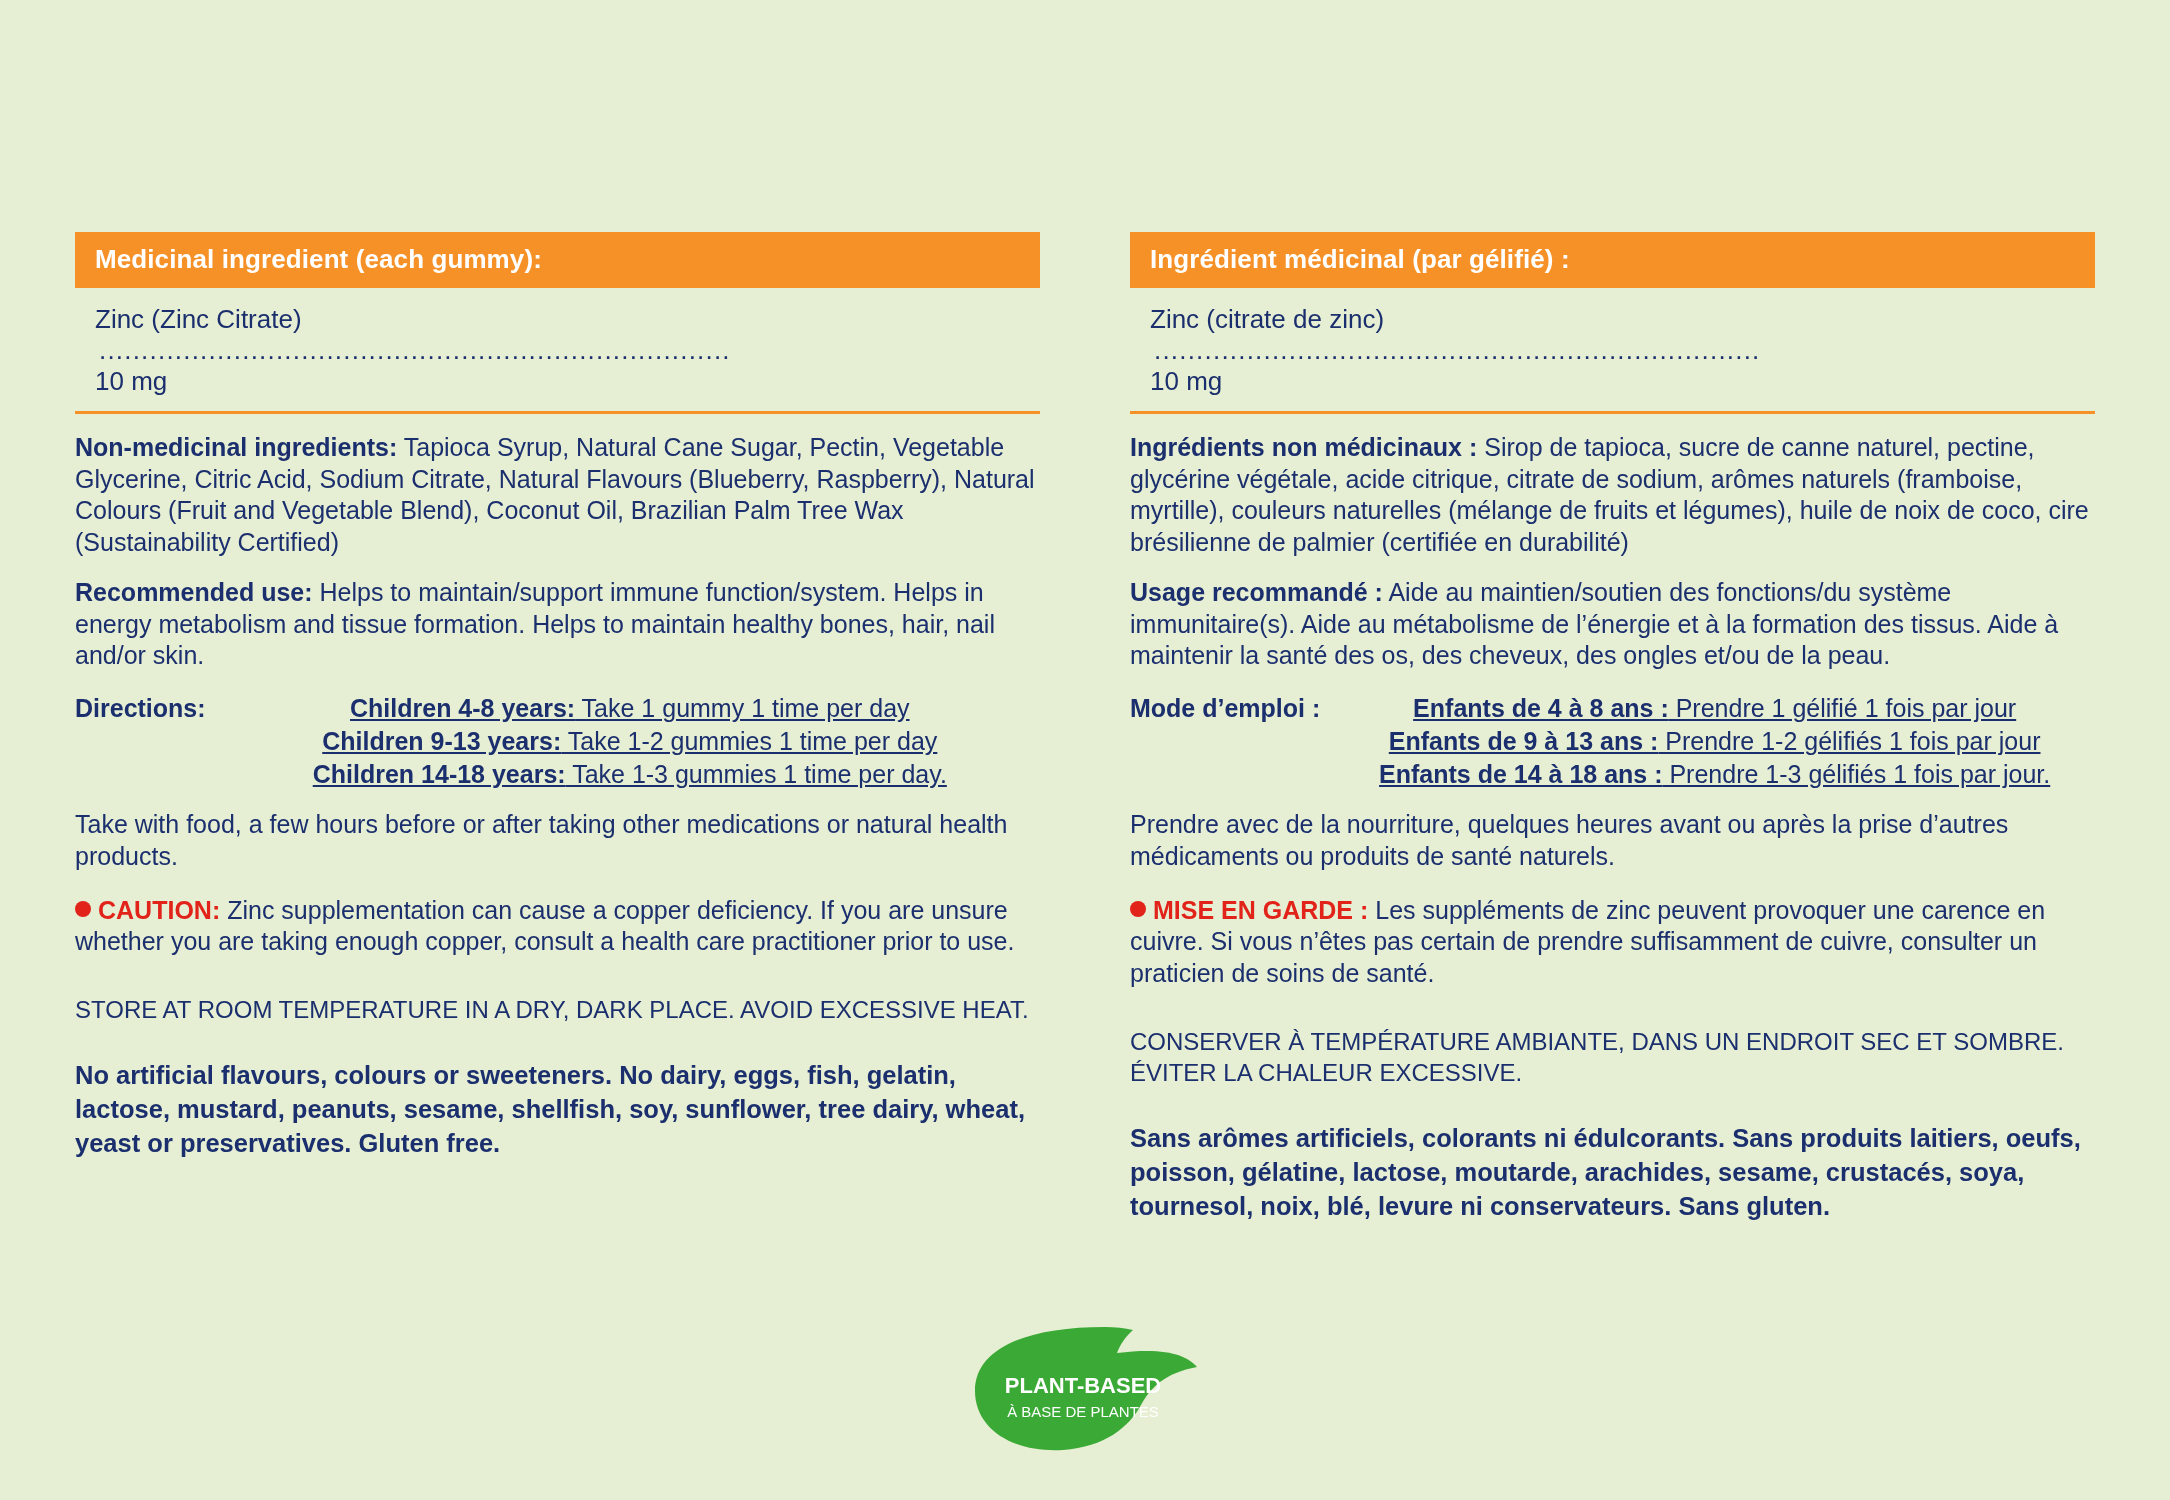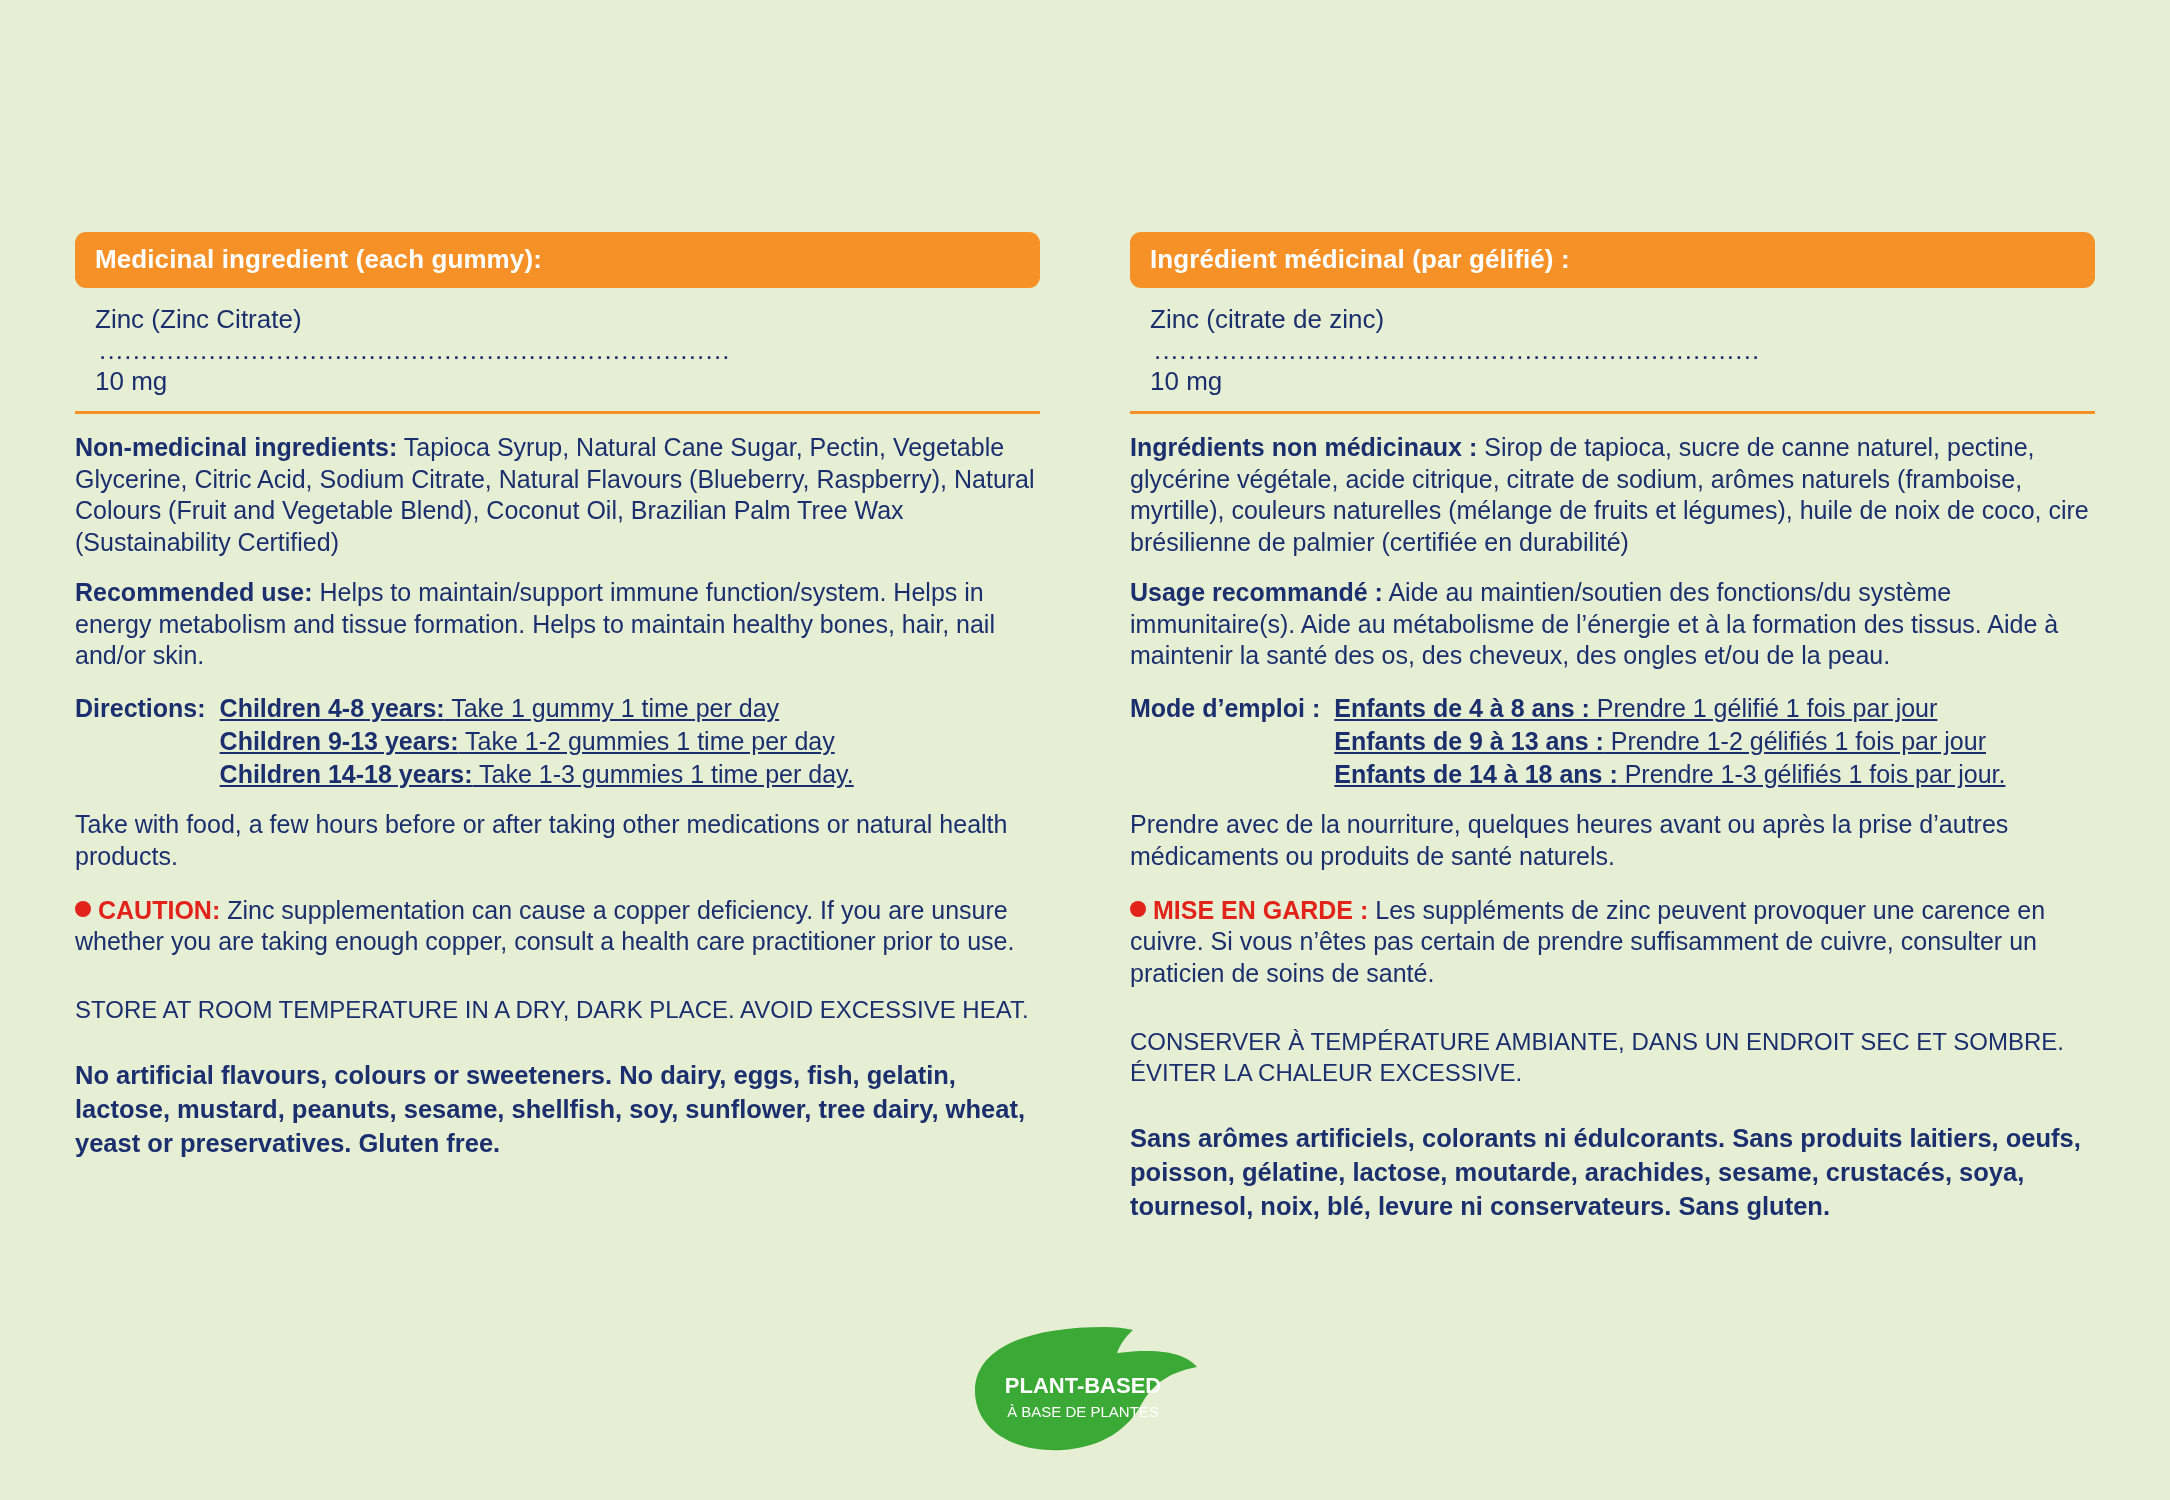--- a/index.html
+++ b/index.html
@@ -36,21 +36,20 @@
   }
   
   .med-bar {
     background: #f59127;
     color: #ffffff;
     font-size: 26px;
     font-weight: bold;
     padding: 13px 0 13px 20px;
     letter-spacing: 0.1px;
     line-height: 1.15;
-    border-radius: 11px;
   }
   .med-row {
     font-size: 26px;
     color: #1b2f6e;
     padding: 16px 6px 14px 20px;
     border-bottom: 3px solid #f59127;
     display: flex;
     white-space: nowrap;
     overflow: hidden;
     flex-direction: column;
@@ -73,20 +72,21 @@
     color: #1b2f6e;
   }
   .para b, .lead {
     font-weight: bold;
   }
   .dir-block {
     margin-top: 20px;
     display: flex;
     font-size: 25px;
     line-height: 1.32;
+    text-align: center;
   }
   .dir-label {
     font-weight: bold;
     flex: 0 0 auto;
     padding-right: 14px;
     white-space: nowrap;
   }
   .dir-lines { flex: 1 1 auto; }
   .dir-lines div { white-space: nowrap; text-decoration: underline; }
   .dir-lines b { font-weight: bold; }

